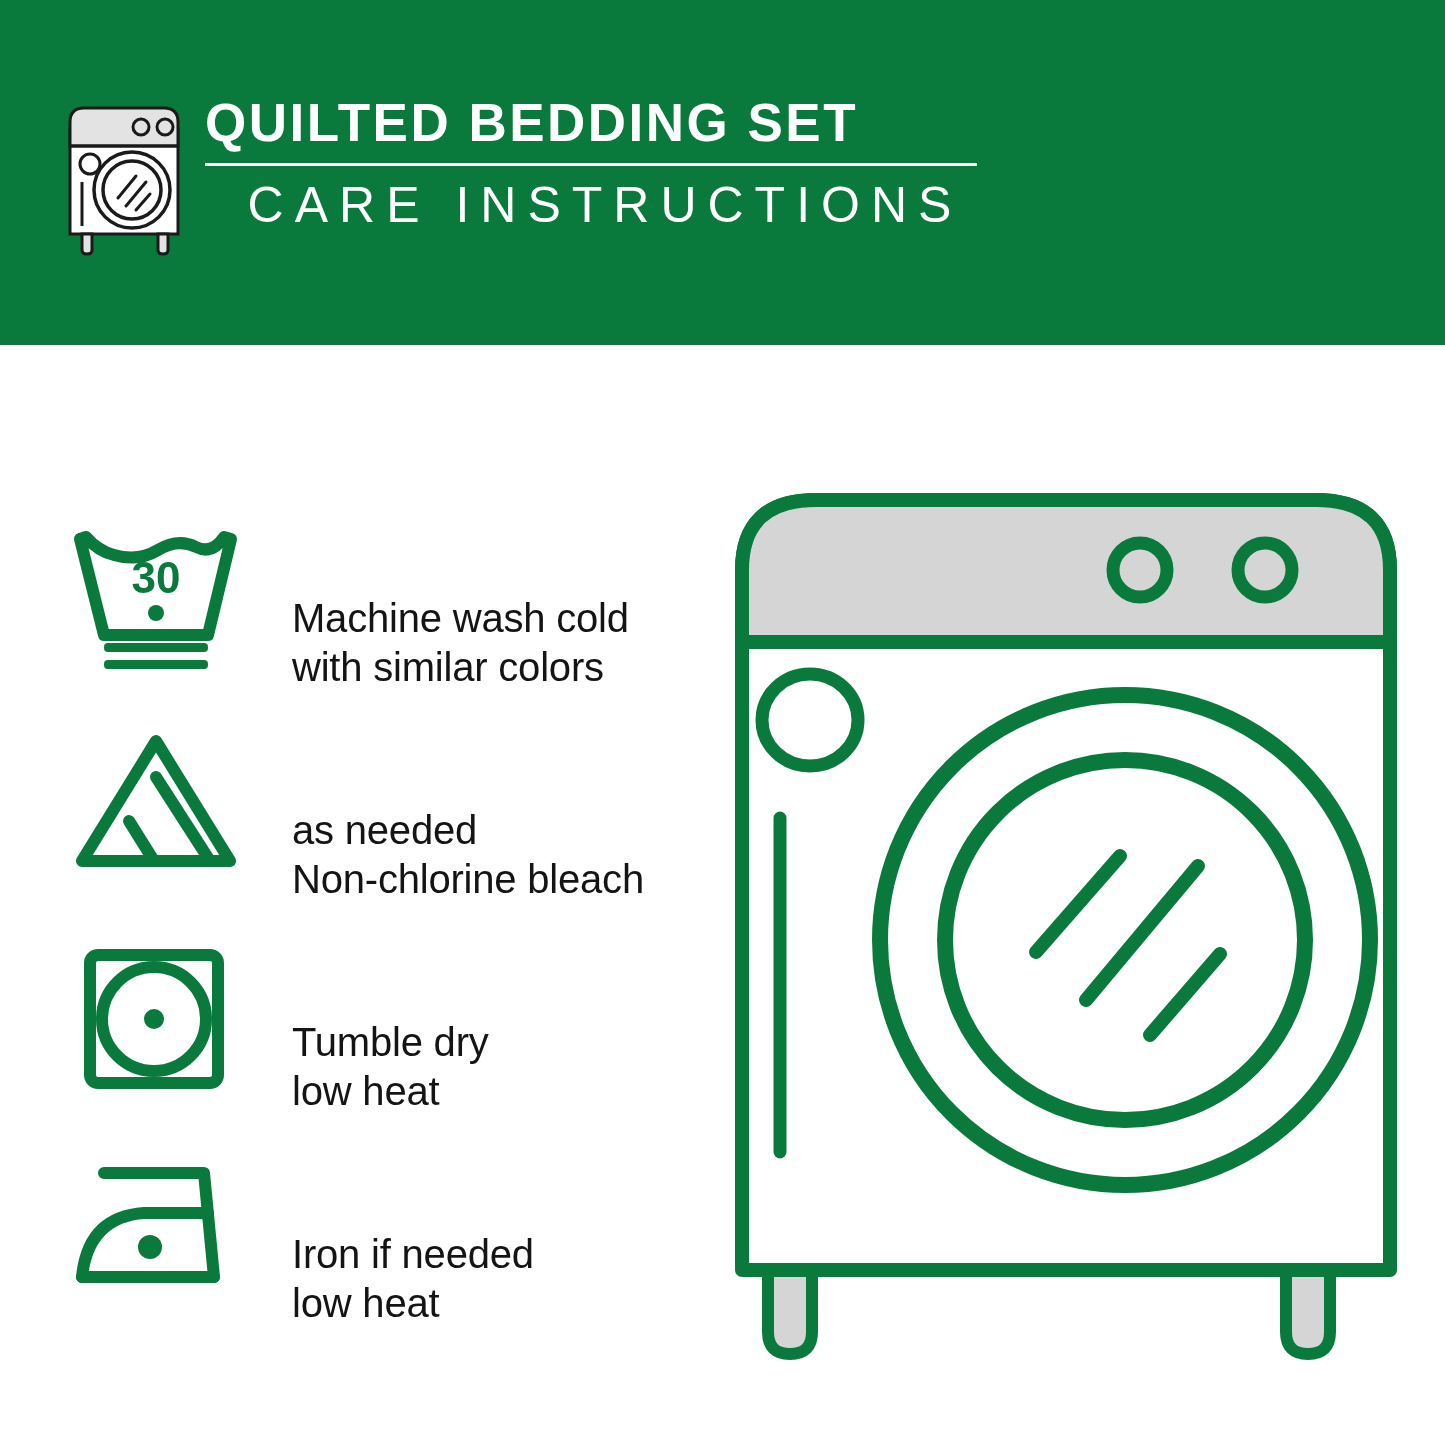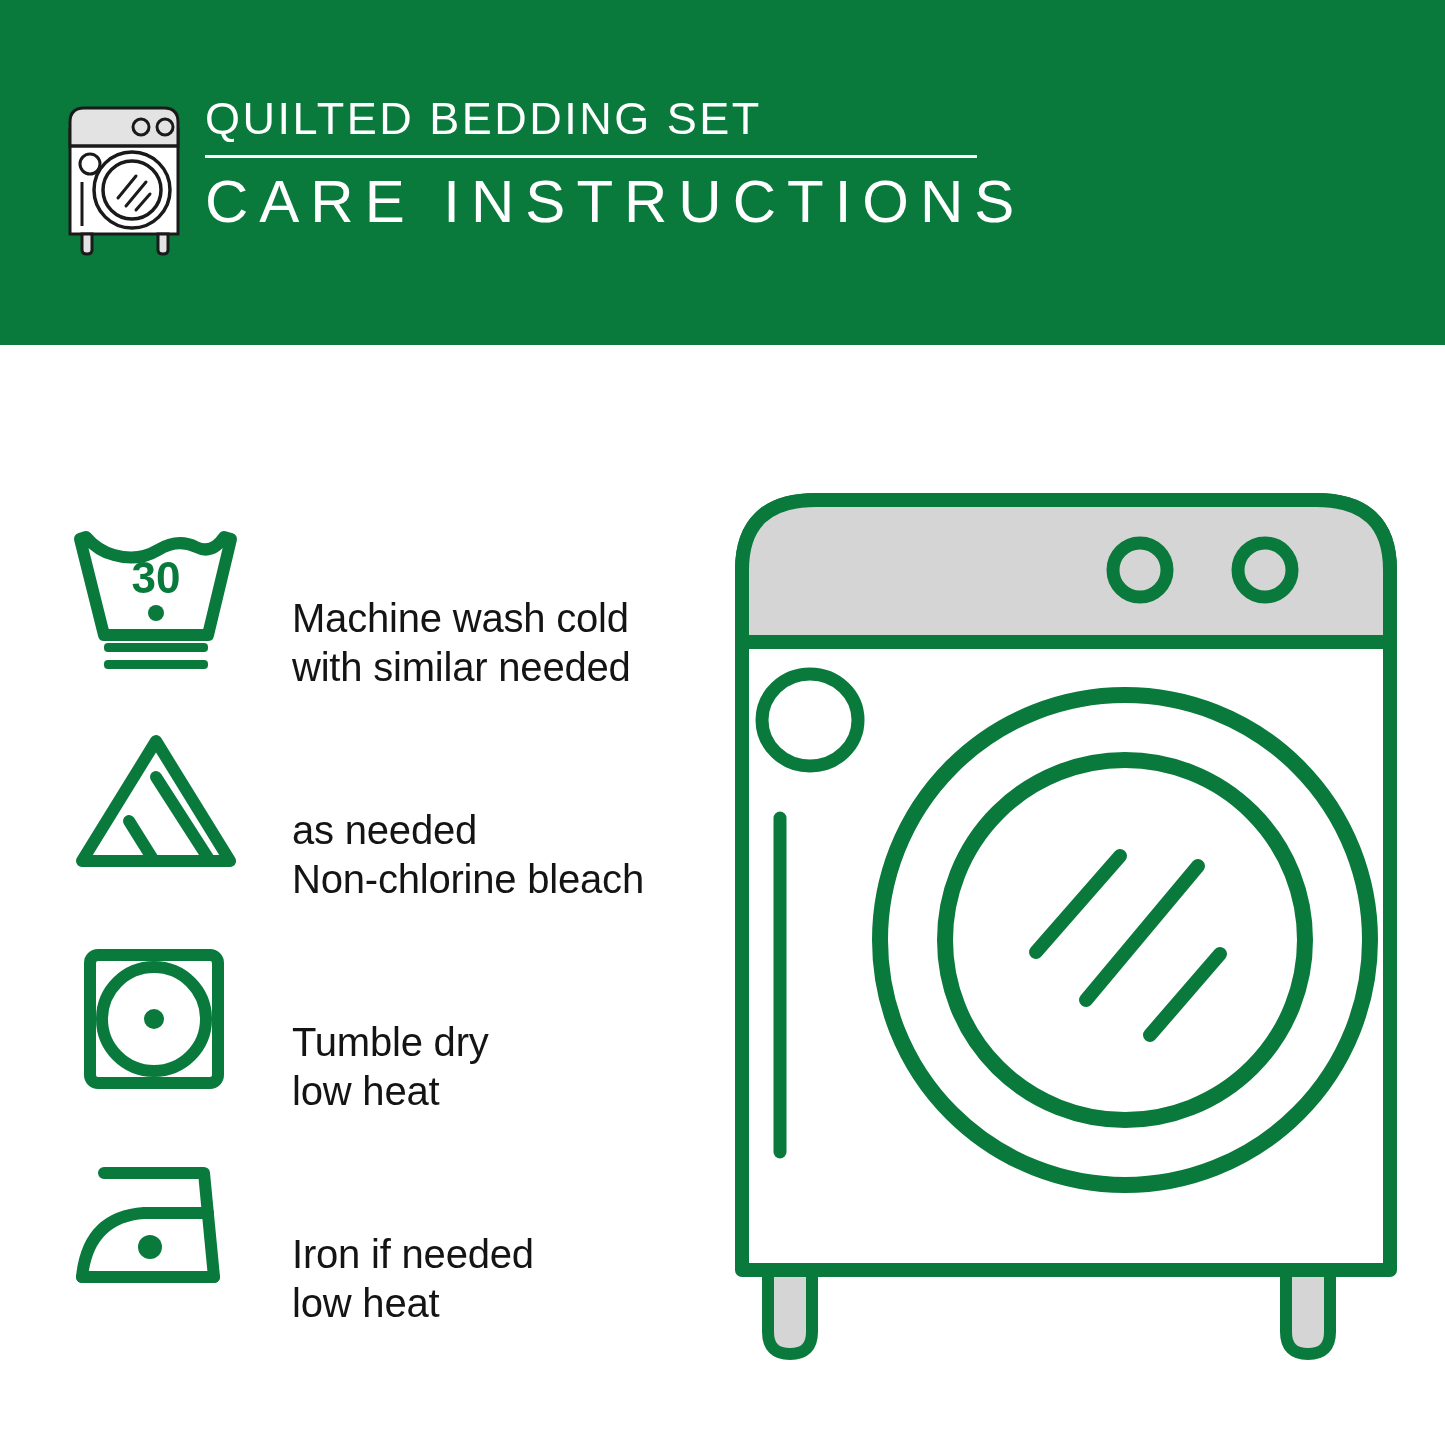--- a/index.html
+++ b/index.html
@@ -38,42 +38,43 @@
     height: 160px;
   }
   #header-text-block {
     position: absolute;
     left: 205px;
     top: 96px;
     width: 800px;
   }
   #header-title {
     color: #ffffff;
-    font-size: 45px;
+    font-size: 53px;
     line-height: 1.0;
     letter-spacing: 2.5px;
-    font-weight: 400;
+    font-weight: 700;
     white-space: nowrap;
     font-family: "Liberation Sans", sans-serif;
   }
   #header-rule {
     margin-top: 14px;
     margin-bottom: 14px;
     width: 772px;
     height: 3px;
     background: #ffffff;
   }
   #header-subtitle {
     color: #ffffff;
-    font-size: 60px;
+    font-size: 50px;
     line-height: 1.0;
     letter-spacing: 11px;
     font-weight: 400;
     white-space: nowrap;
     font-family: "Liberation Sans", sans-serif;
+    text-align: center;
   }
 
   
   #instruction-list {
     position: absolute;
     left: 68px;
     top: 480px;
     width: 640px;
   }
   .instruction-row {
@@ -167,21 +168,21 @@
           <text x="88" y="76" font-family="'Liberation Sans', sans-serif" font-size="44" font-weight="bold" fill="#0a7a3c" text-anchor="middle">30</text>
 
           <circle cx="88" cy="96" r="8" fill="#0a7a3c"></circle>
 
           <rect x="36" y="126" width="104" height="9" rx="4" fill="#0a7a3c"></rect>
           <rect x="36" y="143" width="104" height="9" rx="4" fill="#0a7a3c"></rect>
         </svg>
       </div>
       <div class="instruction-text">
         <span class="line">Machine wash cold</span>
-        <span class="line">with similar needed</span>
+        <span class="line">with similar colors</span>
       </div>
     </div>
 
     <div class="instruction-row row-bleach">
       <div class="instruction-symbol">
         <svg viewBox="0 0 180 160" width="180" height="160">
 
           <path d="M88 12 L162 132 L14 132 Z" fill="none" stroke="#0a7a3c" stroke-width="12" stroke-linejoin="round"></path>
 
           <path d="M88 48 L142 132" fill="none" stroke="#0a7a3c" stroke-width="12" stroke-linecap="round"></path>

